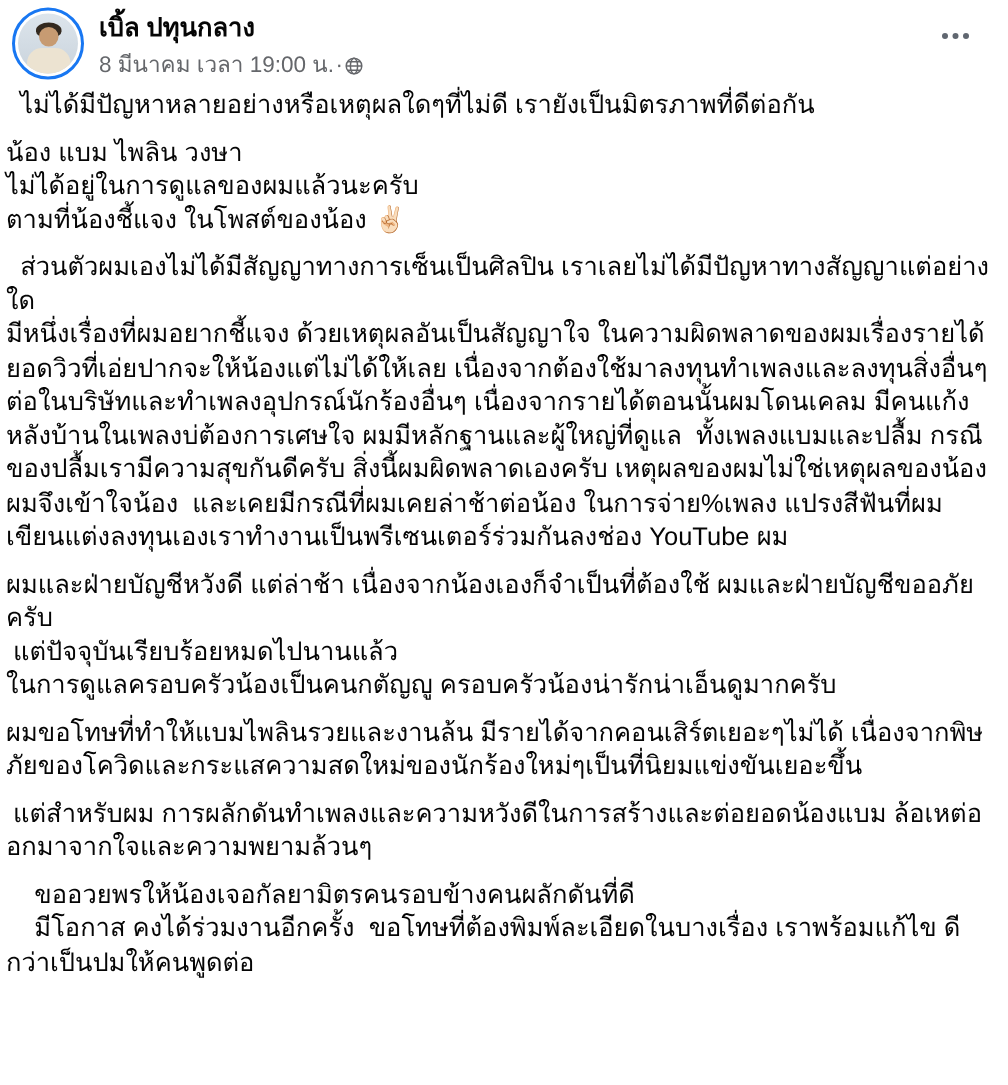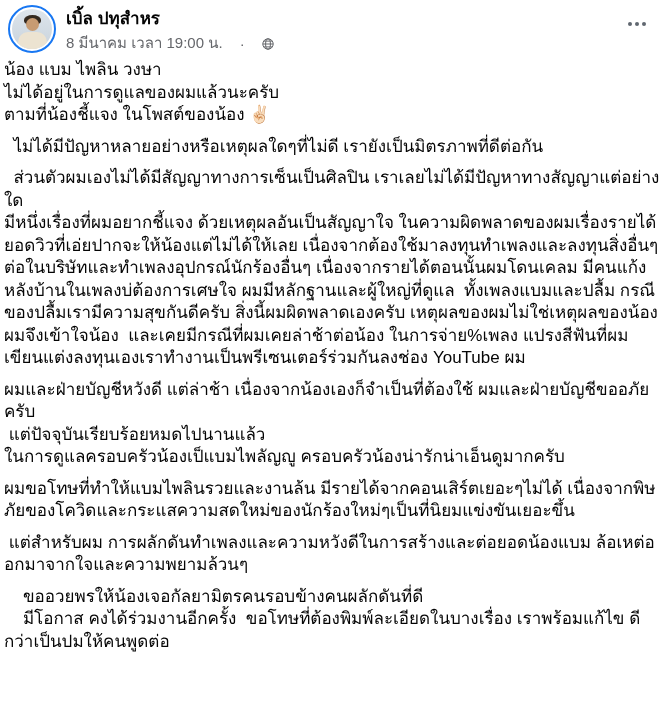--- a/index.html
+++ b/index.html
@@ -8,21 +8,21 @@
 
   
   .header{display:flex;align-items:flex-start;padding:5px 12px 2px 8px;position:relative;}
   .story-ring{width:48px;height:48px;border-radius:50%;border:2.5px solid #1877F2;box-sizing:border-box;display:flex;align-items:center;justify-content:center;cursor:pointer;flex:0 0 auto;background:#fff;}
   .avatar{width:40px;height:40px;border-radius:50%;overflow:hidden;position:relative;background:linear-gradient(#dde5ec,#c9d3dc);}
   .av-hair{position:absolute;left:12px;top:6px;width:17px;height:10px;border-radius:50% 50% 40% 40%;background:#33291f;}
   .av-head{position:absolute;left:14px;top:9px;width:13px;height:13px;border-radius:50%;background:#c79b72;}
   .av-body{position:absolute;left:6px;top:23px;width:29px;height:20px;border-radius:10px 10px 0 0;background:#ece3d1;}
   .head-text{margin-left:10px;padding-top:3px;}
   .author{font-size:17px;font-weight:700;color:#050505;line-height:21px;cursor:pointer;}
-  .meta{display:flex;align-items:center;gap:16px;margin-top:2px;font-size:15px;color:#65676B;}
+  .meta{display:flex;align-items:center;gap:0;margin-top:2px;font-size:15px;color:#65676B;}
   .meta .sep{padding:0 1px;}
   .meta svg{display:block;margin-top:1px;}
   .menu-btn{position:absolute;right:22px;top:14px;display:flex;gap:3px;padding:8px 4px;cursor:pointer;border-radius:50%;}
   .menu-btn i{width:4px;height:4px;border-radius:50%;background:#606770;display:block;}
 
   
   .content{padding:2px 6px 4px 4px;font-size:17px;line-height:22.5px;color:#050505;}
   .post-paragraph{white-space:pre-wrap;margin:0 0 9px 0;word-break:break-word;}
   .post-paragraph:last-child{margin-bottom:4px;}
 </style>
@@ -33,21 +33,21 @@
 
   <div class="header">
     <div class="story-ring">
       <div class="avatar">
         <div class="av-hair"></div>
         <div class="av-head"></div>
         <div class="av-body"></div>
       </div>
     </div>
     <div class="head-text">
-      <div class="author">เบิ้ล ปทุสำหร</div>
+      <div class="author">เบิ้ล ปทุนกลาง</div>
       <div class="meta">
         <span>8 มีนาคม เวลา 19:00 น.</span>
         <span class="sep">·</span>
         <span>
           <svg viewBox="0 0 12 12" width="12" height="12">
               <g fill="none" stroke="#65676B" stroke-width="1">
                 <circle cx="6" cy="6" r="5.2"></circle>
                 <ellipse cx="6" cy="6" rx="2.4" ry="5.2"></ellipse>
                 <path d="M0.8 6h10.4M1.6 3.1h8.8M1.6 8.9h8.8"></path>
               </g>
@@ -56,28 +56,28 @@
       </div>
     </div>
     <div class="menu-btn">
       <i></i>
         <i></i>
         <i></i>
     </div>
   </div>
 
   <div class="content" id="post-content">
+      <div class="post-paragraph">  ไม่ได้มีปัญหาหลายอย่างหรือเหตุผลใดๆที่ไม่ดี เรายังเป็นมิตรภาพที่ดีต่อกัน</div>
       <div class="post-paragraph">น้อง แบม ไพลิน วงษา
 ไม่ได้อยู่ในการดูแลของผมแล้วนะครับ
 ตามที่น้องชี้แจง ในโพสต์ของน้อง ✌🏻</div>
-      <div class="post-paragraph">  ไม่ได้มีปัญหาหลายอย่างหรือเหตุผลใดๆที่ไม่ดี เรายังเป็นมิตรภาพที่ดีต่อกัน</div>
       <div class="post-paragraph">  ส่วนตัวผมเองไม่ได้มีสัญญาทางการเซ็นเป็นศิลปิน เราเลยไม่ได้มีปัญหาทางสัญญาแต่อย่างใด
 มีหนึ่งเรื่องที่ผมอยากชี้แจง ด้วยเหตุผลอันเป็นสัญญาใจ ในความผิดพลาดของผมเรื่องรายได้ยอดวิวที่เอ่ยปากจะให้น้องแต่ไม่ได้ให้เลย เนื่องจากต้องใช้มาลงทุนทำเพลงและลงทุนสิ่งอื่นๆต่อในบริษัทและทำเพลงอุปกรณ์นักร้องอื่นๆ เนื่องจากรายได้ตอนนั้นผมโดนเคลม มีคนแก้งหลังบ้านในเพลงบ่ต้องการเศษใจ ผมมีหลักฐานและผู้ใหญ่ที่ดูแล  ทั้งเพลงแบมและปลื้ม กรณีของปลื้มเรามีความสุขกันดีครับ สิ่งนี้ผมผิดพลาดเองครับ เหตุผลของผมไม่ใช่เหตุผลของน้อง ผมจึงเข้าใจน้อง  และเคยมีกรณีที่ผมเคยล่าช้าต่อน้อง ในการจ่าย%เพลง แปรงสีฟันที่ผมเขียนแต่งลงทุนเองเราทำงานเป็นพรีเซนเตอร์ร่วมกันลงช่อง YouTube ผม</div>
       <div class="post-paragraph">ผมและฝ่ายบัญชีหวังดี แต่ล่าช้า เนื่องจากน้องเองก็จำเป็นที่ต้องใช้ ผมและฝ่ายบัญชีขออภัยครับ
  แต่ปัจจุบันเรียบร้อยหมดไปนานแล้ว
-ในการดูแลครอบครัวน้องเป็แบมไพลัญญู ครอบครัวน้องน่ารักน่าเอ็นดูมากครับ</div>
+ในการดูแลครอบครัวน้องเป็นคนกตัญญู ครอบครัวน้องน่ารักน่าเอ็นดูมากครับ</div>
       <div class="post-paragraph">ผมขอโทษที่ทำให้แบมไพลินรวยและงานล้น มีรายได้จากคอนเสิร์ตเยอะๆไม่ได้ เนื่องจากพิษภัยของโควิดและกระแสความสดใหม่ของนักร้องใหม่ๆเป็นที่นิยมแข่งขันเยอะขึ้น</div>
       <div class="post-paragraph"> แต่สำหรับผม การผลักดันทำเพลงและความหวังดีในการสร้างและต่อยอดน้องแบม ล้อเหต่ออกมาจากใจและความพยามล้วนๆ</div>
       <div class="post-paragraph">    ขออวยพรให้น้องเจอกัลยามิตรคนรอบข้างคนผลักดันที่ดี
     มีโอกาส คงได้ร่วมงานอีกครั้ง  ขอโทษที่ต้องพิมพ์ละเอียดในบางเรื่อง เราพร้อมแก้ไข ดีกว่าเป็นปมให้คนพูดต่อ</div>
     </div>
 
 </div>
 
 </body></html>

